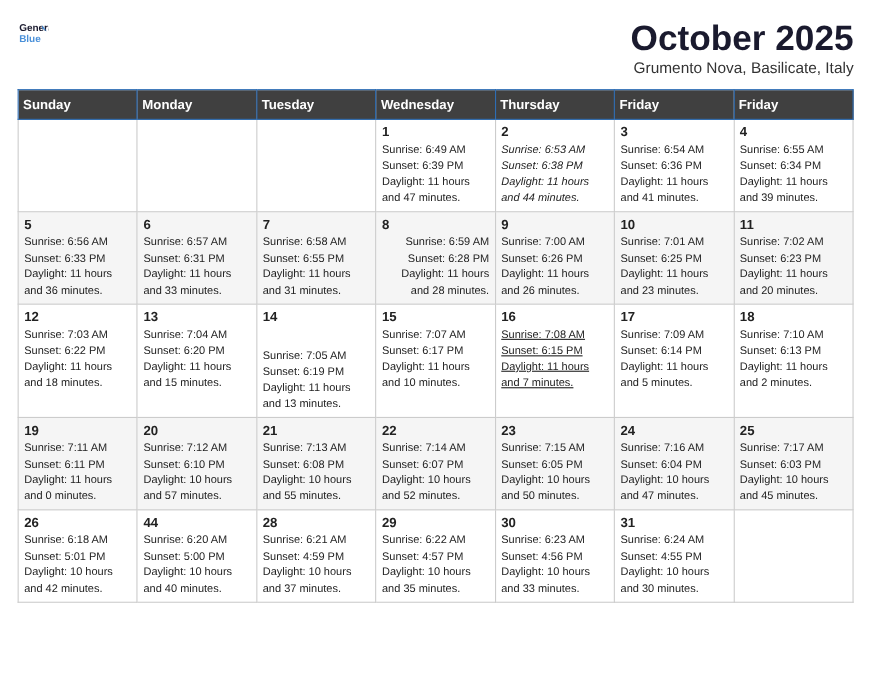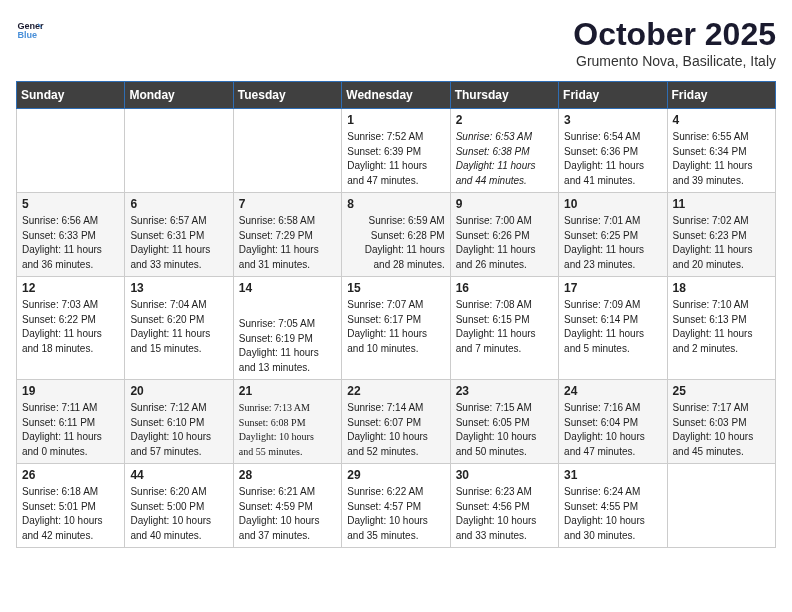--- a/index.html
+++ b/index.html
@@ -106,21 +106,21 @@
         <th>Friday</th>
       </tr>
   </thead>
   <tbody id="calendar-body">
       <tr class="row-white">
         <td></td>
         <td></td>
         <td></td>
         <td>
           <div class="day-num">1</div>
-          <div class="day-detail" style="white-space: pre-line;">Sunrise: 7:52 AM
+          <div class="day-detail" style="white-space: pre-line;">Sunrise: 6:49 AM
 Sunset: 6:39 PM
 Daylight: 11 hours
 and 47 minutes.</div>
         </td>
         <td>
           <div class="day-num">2</div>
           <div class="day-detail" style="white-space: pre-line; font-style: italic;">Sunrise: 6:53 AM
 Sunset: 6:38 PM
 Daylight: 11 hours
 and 44 minutes.</div>
@@ -151,21 +151,21 @@
         <td>
           <div class="day-num">6</div>
           <div class="day-detail" style="white-space: pre-line;">Sunrise: 6:57 AM
 Sunset: 6:31 PM
 Daylight: 11 hours
 and 33 minutes.</div>
         </td>
         <td>
           <div class="day-num">7</div>
           <div class="day-detail" style="white-space: pre-line;">Sunrise: 6:58 AM
-Sunset: 7:29 PM
+Sunset: 6:55 PM
 Daylight: 11 hours
 and 31 minutes.</div>
         </td>
         <td>
           <div class="day-num">8</div>
           <div class="day-detail" style="white-space: pre-line; text-align: right;">Sunrise: 6:59 AM
 Sunset: 6:28 PM
 Daylight: 11 hours
 and 28 minutes.</div>
         </td>
@@ -215,21 +215,21 @@
         </td>
         <td>
           <div class="day-num">15</div>
           <div class="day-detail" style="white-space: pre-line;">Sunrise: 7:07 AM
 Sunset: 6:17 PM
 Daylight: 11 hours
 and 10 minutes.</div>
         </td>
         <td>
           <div class="day-num">16</div>
-          <div class="day-detail" style="white-space: pre-line;">Sunrise: 7:08 AM
+          <div class="day-detail" style="white-space: pre-line; text-decoration: underline;">Sunrise: 7:08 AM
 Sunset: 6:15 PM
 Daylight: 11 hours
 and 7 minutes.</div>
         </td>
         <td>
           <div class="day-num">17</div>
           <div class="day-detail" style="white-space: pre-line;">Sunrise: 7:09 AM
 Sunset: 6:14 PM
 Daylight: 11 hours
 and 5 minutes.</div>
@@ -252,21 +252,21 @@
         </td>
         <td>
           <div class="day-num">20</div>
           <div class="day-detail" style="white-space: pre-line;">Sunrise: 7:12 AM
 Sunset: 6:10 PM
 Daylight: 10 hours
 and 57 minutes.</div>
         </td>
         <td>
           <div class="day-num">21</div>
-          <div class="day-detail" style="white-space: pre-line; font-family: Liberation Serif, serif;">Sunrise: 7:13 AM
+          <div class="day-detail" style="white-space: pre-line;">Sunrise: 7:13 AM
 Sunset: 6:08 PM
 Daylight: 10 hours
 and 55 minutes.</div>
         </td>
         <td>
           <div class="day-num">22</div>
           <div class="day-detail" style="white-space: pre-line;">Sunrise: 7:14 AM
 Sunset: 6:07 PM
 Daylight: 10 hours
 and 52 minutes.</div>

